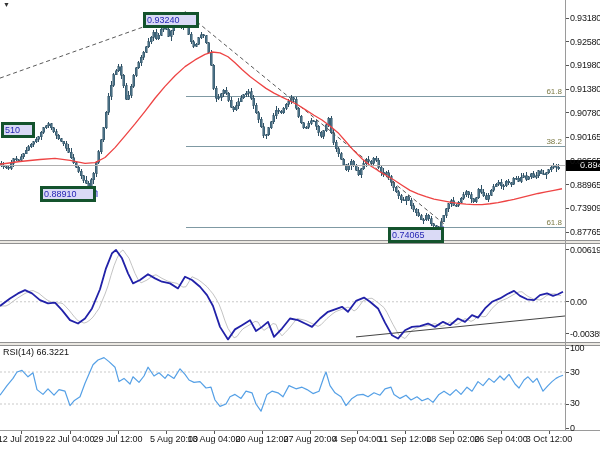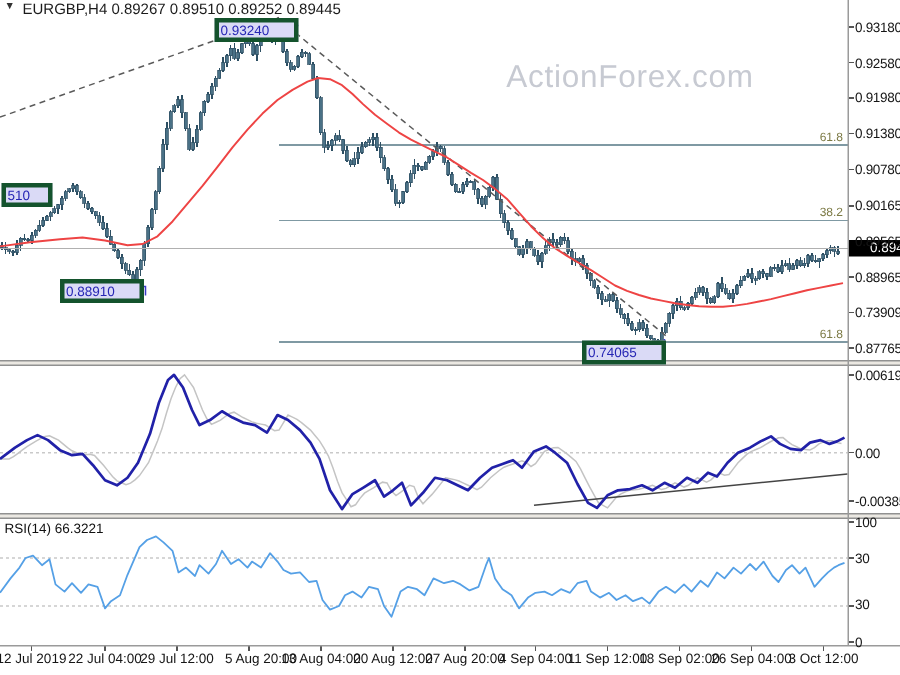--- a/index.html
+++ b/index.html
@@ -528,23 +528,21 @@
       <line x1="405" y1="430" x2="405" y2="434" stroke="#555" stroke-width="1" shape-rendering="crispEdges"></line>
       <line x1="453" y1="430" x2="453" y2="434" stroke="#555" stroke-width="1" shape-rendering="crispEdges"></line>
       <line x1="501" y1="430" x2="501" y2="434" stroke="#555" stroke-width="1" shape-rendering="crispEdges"></line>
       <line x1="549" y1="430" x2="549" y2="434" stroke="#555" stroke-width="1" shape-rendering="crispEdges"></line>
       <polyline points="191,17 199,17" fill="none" stroke="#3a3ac8" stroke-width="1"></polyline>
       <polyline points="88,191 97,191 97,197" fill="none" stroke="#3a3ac8" stroke-width="1"></polyline>
       <polyline points="436,232 443,232 443,226" fill="none" stroke="#3a3ac8" stroke-width="1"></polyline>
     </svg>
 
   <span id="collapse-arrow" class="txt">▼</span>
-  <span id="chart-title" class="txt">EURGBP,H4 0.89267 0.89510 0.89252 0.89445</span>
-
-  <span id="watermark" class="txt">ActionForex.com</span>
+
 
   <span id="rsi-label" class="txt">RSI(14) 66.3221</span>
 
   <div id="price-marker" style="top: 160.13px;">0.89445</div>
 
   <div class="separator" style="top:240px"></div>
   <div class="separator" style="top:342px"></div>
   <div class="vborder" style="left:565px;top:0;width:1px;height:430px"></div>
   <div class="vborder" style="left:0;top:430px;width:600px;height:1px"></div>
 

